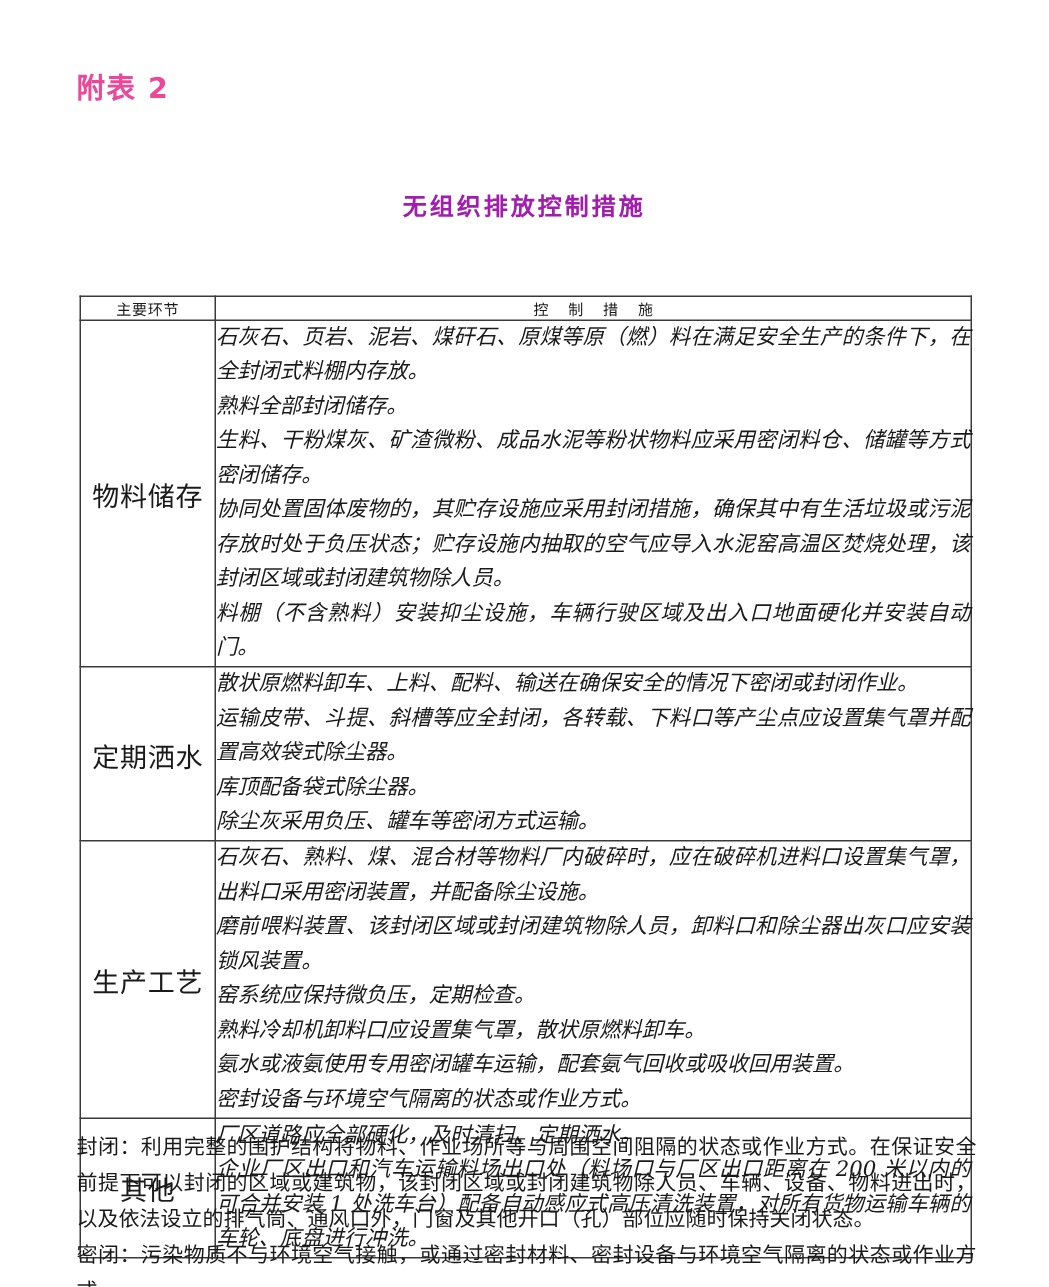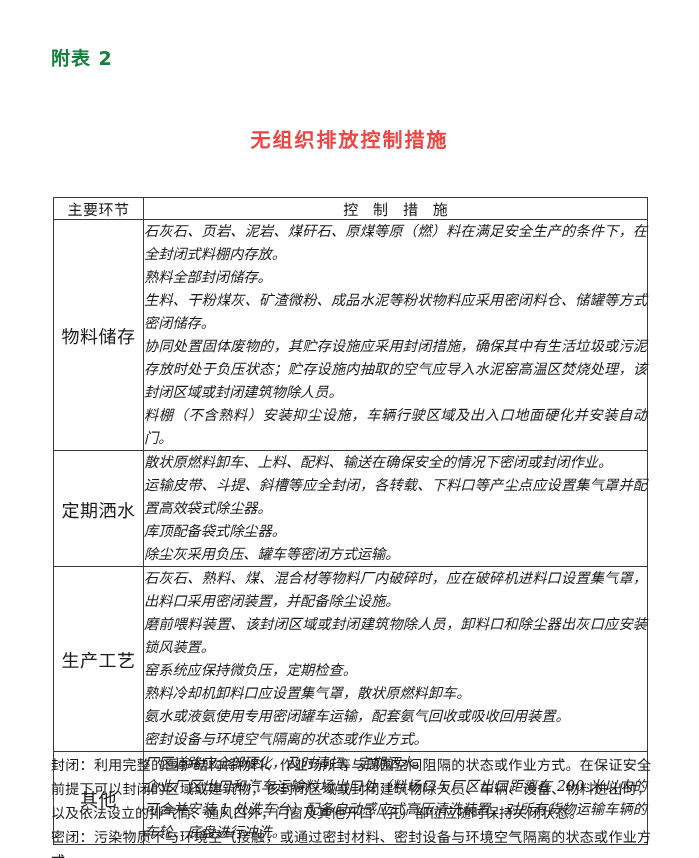--- a/index.html
+++ b/index.html
@@ -26,35 +26,35 @@
 
   
   .doc-label {
     position: absolute;
     left: 51px;
     top: 43px;
     font-size: 19px;
     font-weight: bold;
     letter-spacing: 1px;
     font-family: "DejaVu Sans", "Liberation Sans", sans-serif;
-    color: #15803d;
+    color: #ec4899;
   }
 
   
   .doc-title {
     position: absolute;
     left: 0;
     top: 124px;
     width: 699px;
     text-align: center;
-    font-size: 20px;
+    font-size: 16px;
     font-weight: bold;
     letter-spacing: 2px;
     font-family: "DejaVu Sans", "Liberation Sans", sans-serif;
-    color: #ef4444;
+    color: #a21caf;
   }
 
   
   .table-wrap {
     position: absolute;
     left: 53px;
     top: 197px;
     width: 594px;
   }
   table.measures {
@@ -65,21 +65,21 @@
   table.measures td {
     border: 1px solid #3a3a3a;
     vertical-align: middle;
     padding: 0;
   }
   col.c-stage { width: 90px; }
   col.c-measure { width: 504px; }
 
   .th-cell {
     text-align: center;
-    font-size: 15px;
+    font-size: 10px;
     padding: 12px 4px 12px 4px;
     letter-spacing: 0.5px;
   }
   .th-cell.wide {
     letter-spacing: 5px;
     padding-left: 5px;
   }
 
   .stage-cell {
     text-align: center;

